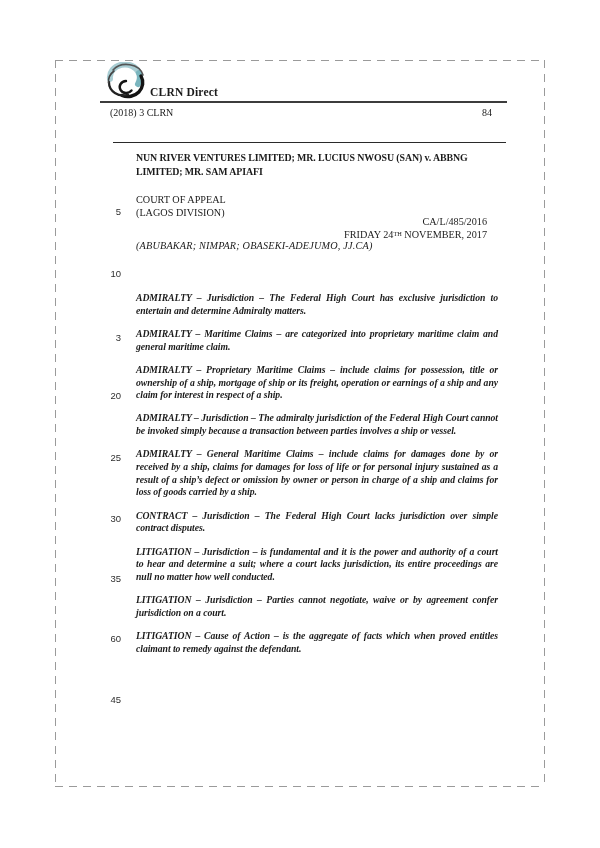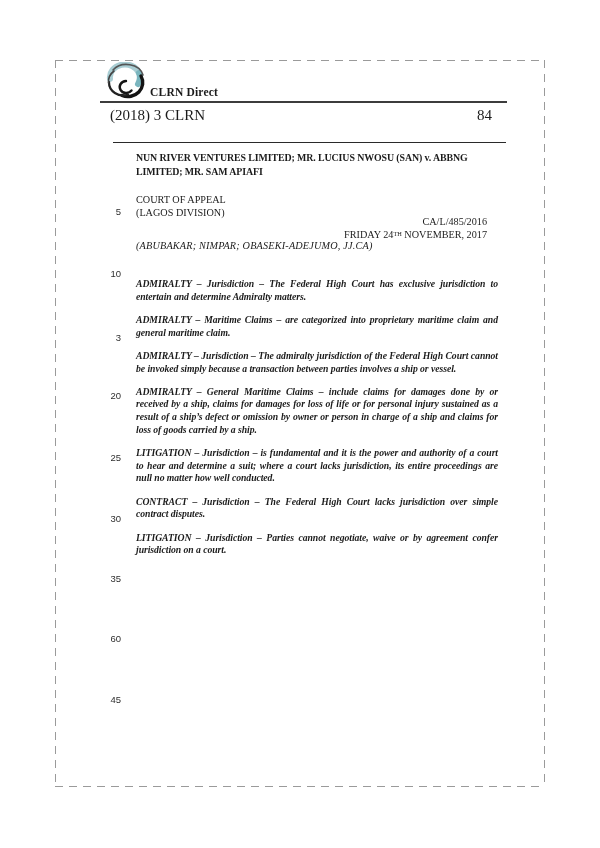--- a/index.html
+++ b/index.html
@@ -22,40 +22,40 @@
   .logo { position:absolute; left:48px; top:2px; width:44px; height:40px; }
   .brand {
     position:absolute; left:95px; top:26px;
     font-weight:bold; font-size:11.5px; letter-spacing:.2px;
   }
   .rule-1 { position:absolute; left:45px; top:41px; width:407px; height:2px; background:#3c3c3c; }
   .rule-2 { position:absolute; left:58px; top:82px; width:393px; height:1px; background:#2a2a2a; }
   .running-head {
     position:absolute; left:55px; top:47px; width:382px;
     display:flex; justify-content:space-between; align-items:baseline;
-    font-size:15px; white-space:nowrap;
+    font-size:10px; white-space:nowrap;
   }
   .case-title {
     position:absolute; left:81px; top:91px; width:360px; margin:0;
     font-size:9.9px; font-weight:bold; line-height:13.5px; letter-spacing:-0.1px;
   }
   .court-block { position:absolute; left:81px; top:133px; font-size:10.2px; line-height:13px; }
   .right-block {
     position:absolute; right:58px; top:155px;
     text-align:right; font-size:10.2px; line-height:13px; white-space:nowrap;
   }
   .right-block sup { font-size:0.62em; vertical-align:baseline; position:relative; top:-0.38em; }
   .judges { position:absolute; left:81px; top:180px; font-style:italic; font-size:10.2px; letter-spacing:.2px; }
   .ln {
     position:absolute; left:40px; width:26px; text-align:right;
     font-family:"Liberation Sans", sans-serif; font-size:9.5px; color:#2e2e2e;
   }
   .ln-1{top:146px} .ln-2{top:208px} .ln-3{top:272px} .ln-4{top:330px} .ln-5{top:392px}
   .ln-6{top:453px} .ln-7{top:513px} .ln-8{top:573px} .ln-9{top:634px}
-  .catchwords { position:absolute; left:81px; top:218px; width:362px; }
+  .catchwords { position:absolute; left:81px; top:232px; width:362px; }
   .cw {
     margin:0 0 10.5px 0;
     font-weight:bold; font-style:italic;
     font-size:9.7px; line-height:12.7px; letter-spacing:-0.05px;
     text-align:justify;
   }
   .footer {
     position:absolute; left:45px; top:667px; width:407px;
     text-align:center; font-style:italic; font-size:9.5px; color:#222;
   }
@@ -110,21 +110,23 @@
   <span class="ln ln-4">20</span>
   <span class="ln ln-5">25</span>
   <span class="ln ln-6">30</span>
   <span class="ln ln-7">35</span>
   <span class="ln ln-8">60</span>
   <span class="ln ln-9">45</span>
 
   <div class="catchwords">
     <p class="cw">ADMIRALTY – Jurisdiction – The Federal High Court has exclusive jurisdiction to entertain and determine Admiralty matters.</p>
     <p class="cw">ADMIRALTY – Maritime Claims – are categorized into proprietary maritime claim and general maritime claim.</p>
+    <p class="cw">ADMIRALTY – Proprietary Maritime Claims – include claims for possession, title or ownership of a ship, mortgage of ship or its freight, operation or earnings of a ship and any claim for interest in respect of a ship.</p>
     <p class="cw">ADMIRALTY – Jurisdiction – The admiralty jurisdiction of the Federal High Court cannot be invoked simply because a transaction between parties involves a ship or vessel.</p>
     <p class="cw">ADMIRALTY – General Maritime Claims – include claims for damages done by or received by a ship, claims for damages for loss of life or for personal injury sustained as a result of a ship’s defect or omission by owner or person in charge of a ship and claims for loss of goods carried by a ship.</p>
+    <p class="cw">CONTRACT – Jurisdiction – The Federal High Court lacks jurisdiction over simple contract disputes.</p>
     <p class="cw">LITIGATION – Jurisdiction – is fundamental and it is the power and authority of a court to hear and determine a suit; where a court lacks jurisdiction, its entire proceedings are null no matter how well conducted.</p>
-    <p class="cw">CONTRACT – Jurisdiction – The Federal High Court lacks jurisdiction over simple contract disputes.</p>
     <p class="cw">LITIGATION – Jurisdiction – Parties cannot negotiate, waive or by agreement confer jurisdiction on a court.</p>
+    <p class="cw">LITIGATION – Cause of Action – is the aggregate of facts which when proved entitles claimant to remedy against the defendant.</p>
   </div>
 
 
 </div>
 
 </body></html>

